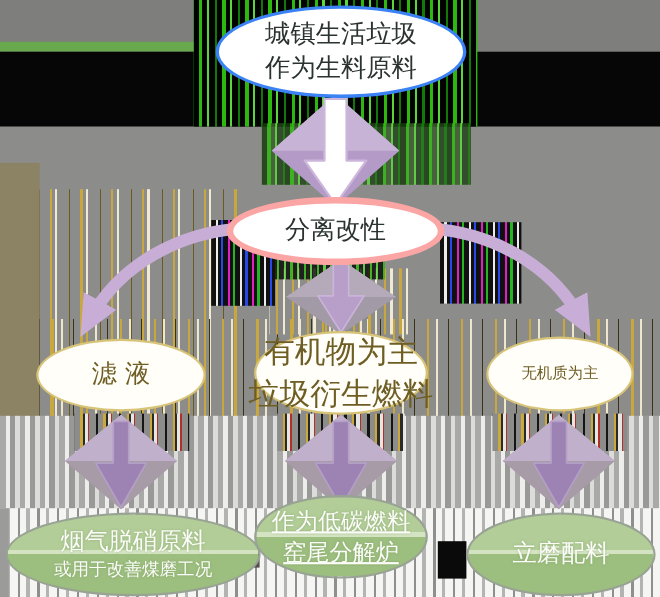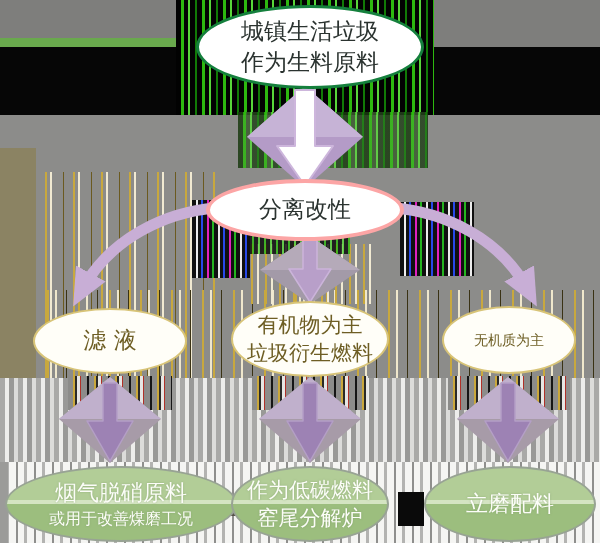--- a/index.html
+++ b/index.html
@@ -41,35 +41,35 @@
   .bg-bottom-corner{left:0;top:462px;width:8px;height:81px;background:#9b9b99;}
   .bg-blob-right{left:398px;top:492px;width:26px;height:34px;background:#0a0a0a;}
   .bg-blob-left{left:222px;top:496px;width:14px;height:20px;background:#55504a;}
 
   
   .node{
     position:absolute;border-radius:50%;display:flex;flex-direction:column;
     align-items:center;justify-content:center;text-align:center;line-height:1.35;
   }
   .node .nl{white-space:nowrap;}
-  .node-white-green{background:#ffffff;border:3px solid #15803d;color:#2b3330;}
-  .node-white-pale{background:#ffffff;border:4px solid #fca5a5;color:#2b3330;}
+  .node-white-green{background:#ffffff;border:3px solid #3b82f6;color:#2b3330;}
+  .node-white-pale{background:#ffffff;border:6px solid #fca5a5;color:#2b3330;}
   .node-white-tan{background:#fffef8;border:2px solid #d8c478;color:#6e5e24;}
   .node-green{
     background:linear-gradient(#b2cd97 0 44%,#d4e4c2 44% 50%,#9cbe7e 50% 100%);
     border:2px solid #98a394;color:#fcfdf8;text-shadow:0 0 2px rgba(110,140,90,.55);
   }
   .n-top{left:196px;top:5px;width:228px;height:84px;font-size:23px;}
   .n-sep{left:206px;top:179px;width:198px;height:62px;font-size:23px;}
   .n-filtrate{left:33px;top:308px;width:154px;height:66px;font-size:23px;}
-  .n-organic{left:231px;top:301px;width:158px;height:76px;font-size:21px;}
+  .n-organic{left:231px;top:301px;width:158px;height:76px;font-size:28px;}
   .n-inorganic{left:442px;top:306px;width:134px;height:68px;font-size:14px;}
   .n-flue{left:5px;top:466px;width:232px;height:76px;font-size:22px;}
   .n-flue .nl2{font-size:16px;font-family:Liberation Serif, serif;}
-  .n-fuel{left:231px;top:466px;width:158px;height:76px;font-size:21px;}
+  .n-fuel{left:231px;top:450px;width:158px;height:76px;font-size:21px;text-decoration:underline;}
   .n-raw{left:424px;top:466px;width:172px;height:76px;font-size:22px;}
   svg.arrow{position:absolute;overflow:visible;}
 </style>
 </head>
 <body>
 
 <div class="stage">
 
   <div class="bg bg-base"></div>
   <div class="bg bg-top-gray"></div>

